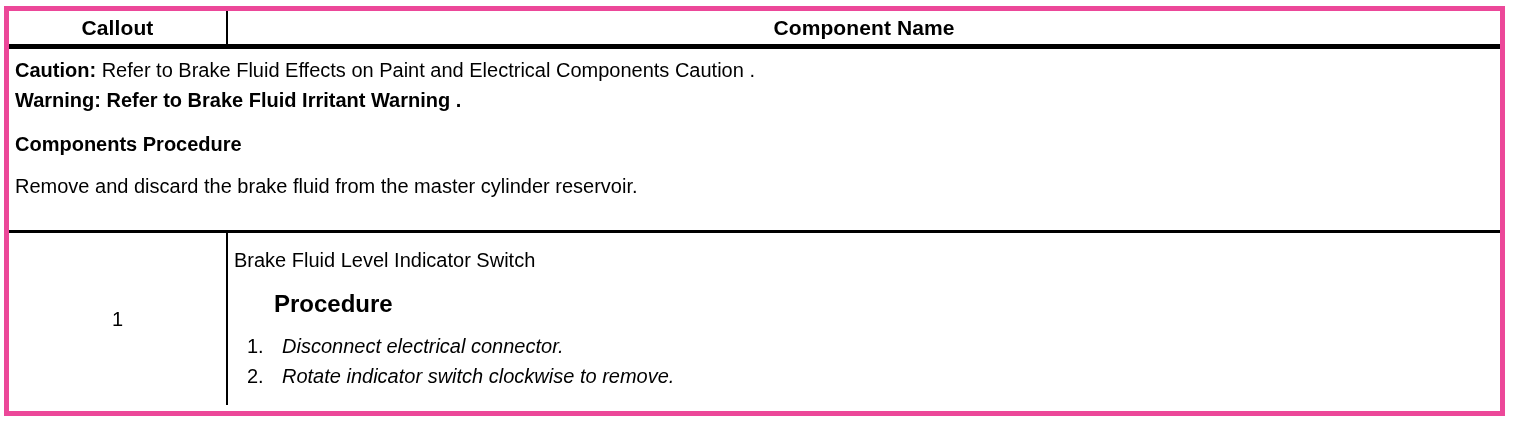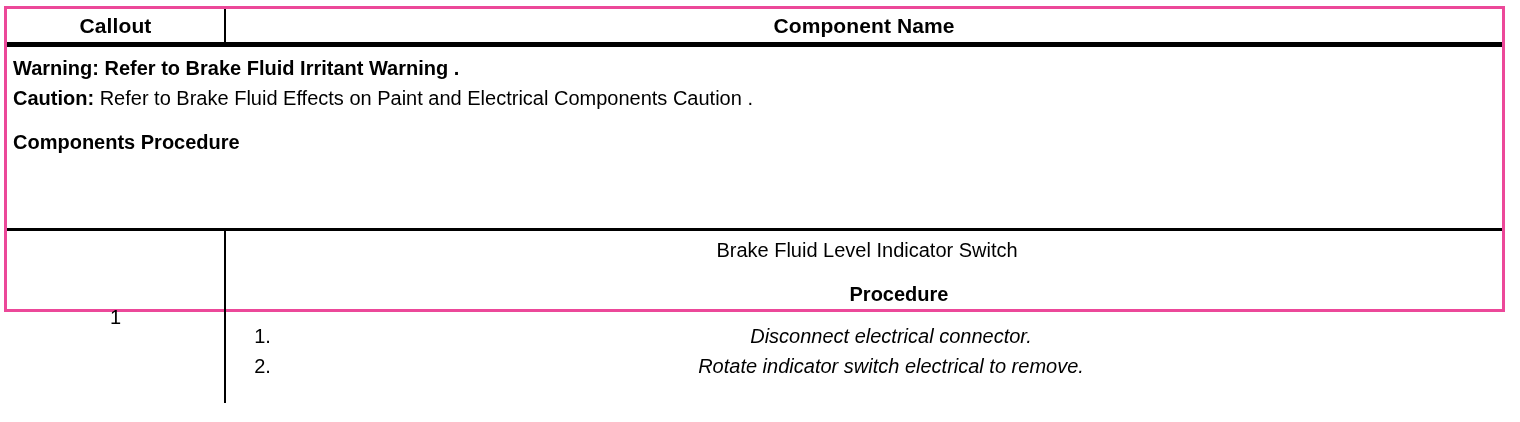--- a/index.html
+++ b/index.html
@@ -23,23 +23,23 @@
     height: 422px;
     background: #ffffff;
   }
 
   
   .proc-table {
     position: absolute;
     left: 4px;
     top: 6px;
     width: 1501px;
-    height: 306px;
-    box-sizing: border-box;
-    border: 3px solid #ec4899;
+    height: 410px;
+    box-sizing: border-box;
+    border: 5px solid #ec4899;
     background: #ffffff;
   }
 
   
   .thead {
     position: relative;
     height: 38px;
     box-sizing: border-box;
     border-bottom: 5px solid #000000;
     display: flex;
@@ -103,33 +103,32 @@
     box-sizing: border-box;
     border-right: 2px solid #000000;
     display: flex;
     align-items: center;
     justify-content: center;
     font-size: 20px;
   }
   .td-component {
     flex: 1 1 auto;
     box-sizing: border-box;
-    padding: 4px 0 0 6px;
-    text-align: center;
+    padding: 12px 0 0 6px;
   }
   .comp-title {
     font-size: 20px;
     line-height: 30px;
     white-space: nowrap;
   }
   .proc-heading {
-    font-size: 20px;
-    font-weight: bold;
-    line-height: 30px;
-    margin-left: 64px;
+    font-size: 24px;
+    font-weight: bold;
+    line-height: 30px;
+    margin-left: 40px;
     white-space: nowrap;
   }
   .steps {
     margin: 0;
     padding: 0;
     list-style: none;
   }
   .step {
     font-size: 20px;
     line-height: 30px;
@@ -154,34 +153,35 @@
 
   <div class="proc-table">
 
     <div class="thead">
       <div class="th-callout">Callout</div>
       <div class="th-component">Component Name</div>
     </div>
 
     <div class="notice-row">
 
+      <div class="notice-line">
+        <span class="lead-bold">Caution:</span><span> </span><span>Refer to Brake Fluid Effects on Paint and Electrical Components Caution</span><span> </span><span>.</span>
+      </div>
+
       <div class="notice-line b">
         <span>Warning:</span><span> </span><span>Refer to Brake Fluid Irritant Warning</span><span> </span><span>.</span>
       </div>
 
-      <div class="notice-line">
-        <span class="lead-bold">Caution:</span><span> </span><span>Refer to Brake Fluid Effects on Paint and Electrical Components Caution</span><span> </span><span>.</span>
-      </div>
-
       <div class="gap-line"></div>
 
       <div class="notice-line b">Components Procedure</div>
 
       <div class="gap-line-sm"></div>
 
+      <div class="notice-line">Remove and discard the brake fluid from the master cylinder reservoir.</div>
     </div>
 
     <div class="body-row">
 
       <div class="td-callout">1</div>
 
       <div class="td-component">
 
         <div class="comp-title">Brake Fluid Level Indicator Switch</div>
 
@@ -191,21 +191,21 @@
 
         <div class="gap-line-sm"></div>
 
         <ol class="steps">
           <li class="step">
             <span class="step-num">1.</span>
             <span class="step-text">Disconnect electrical connector.</span>
           </li>
           <li class="step">
             <span class="step-num">2.</span>
-            <span class="step-text">Rotate indicator switch electrical to remove.</span>
+            <span class="step-text">Rotate indicator switch clockwise to remove.</span>
           </li>
         </ol>
 
       </div>
     </div>
 
   </div>
 </div>
 
 </body></html>

